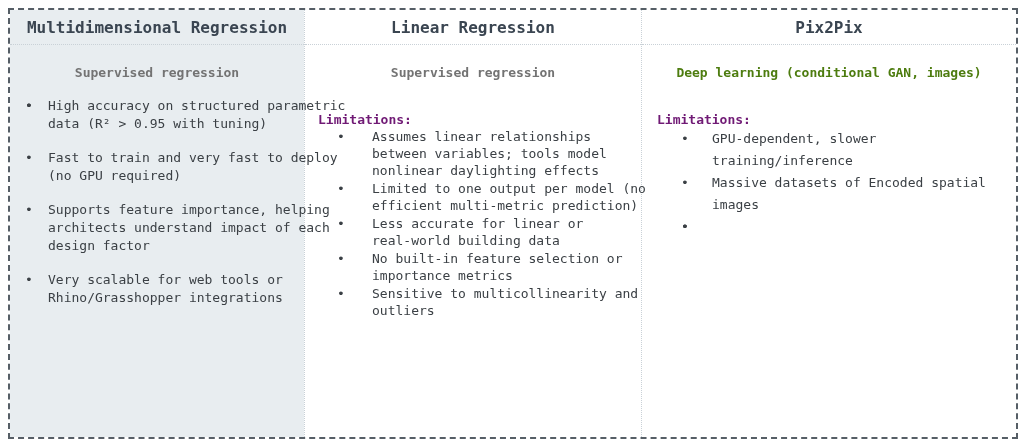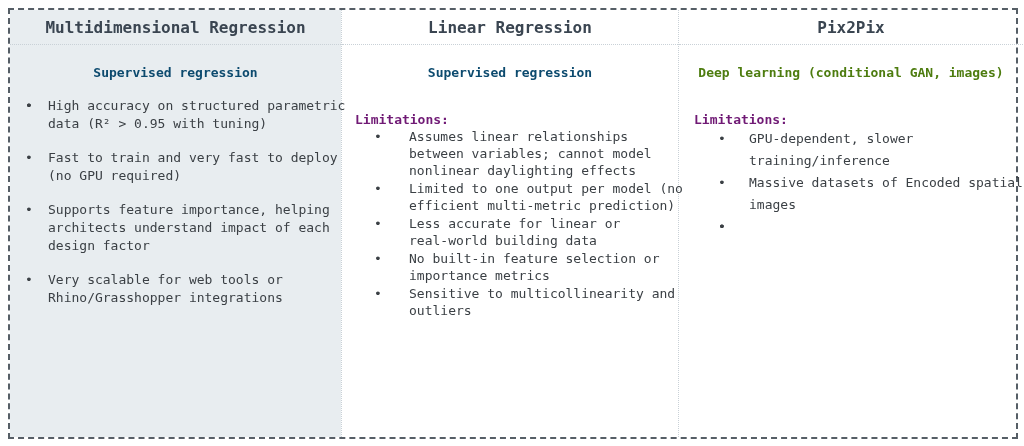--- a/index.html
+++ b/index.html
@@ -14,36 +14,36 @@
     position: absolute;
     left: 8px; top: 8px;
     width: 1010px; height: 431px;
     border: 2px dashed #565e66;
     box-sizing: border-box;
     display: flex;
     background: #ffffff;
   }
   .col { box-sizing: border-box; display: flex; flex-direction: column; }
   .col--shaded { background: #e8edf0; }
-  .col1 { width: 331px; }
+  .col1 { width: 294px; }
   .col2 { width: 337px; border-left: 1px dotted #c9d1d7; }
   .col3 { flex: 1; border-left: 1px dotted #c9d1d7; }
   .col-header {
     flex: 0 0 34px; height: 34px;
     display: flex; align-items: center; justify-content: center;
     border-bottom: 1px dotted #c9d1d7;
     font-size: 16px; font-weight: bold; color: #3a4551;
   }
   .col-body { flex: 1; }
   .subtitle {
     margin-top: 20px;
     text-align: center;
     font-size: 13px; font-weight: bold; line-height: 16px;
   }
-  .subtitle--muted  { color: #0c4a6e; }
+  .subtitle--muted  { color: #737373; }
   .subtitle--strong { color: #4d7c0f; }
   .limitations {
     margin: 31px 0 0 0;
     font-size: 13px; font-weight: bold; line-height: 16px; color: #701a75;
   }
   .col2 .limitations { margin-left: 13px; }
   .col3 .limitations { margin-left: 15px; }
   ul.bullets { list-style: none; margin: 0; padding: 0; font-size: 13px; color: #3b4045; }
   ul.bullets li { position: relative; }
   .bullet-text { white-space: pre; }
@@ -82,21 +82,21 @@
     </div>
   </section>
 
   <section class="col col2">
     <header class="col-header">Linear Regression</header>
     <div class="col-body">
       <div class="subtitle subtitle--muted">Supervised regression</div>
       <div class="limitations">Limitations:</div>
       <ul class="bullets bullets--col2">
         <li><span class="dot">•</span><span class="bullet-text">Assumes linear relationships
-between variables; cannot model
+between variables; tools model
 nonlinear daylighting effects</span></li>
         <li><span class="dot">•</span><span class="bullet-text">Limited to one output per model (no
 efficient multi-metric prediction)</span></li>
         <li><span class="dot">•</span><span class="bullet-text">Less accurate for linear or
 real-world building data</span></li>
         <li><span class="dot">•</span><span class="bullet-text">No built-in feature selection or
 importance metrics</span></li>
         <li><span class="dot">•</span><span class="bullet-text">Sensitive to multicollinearity and
 outliers</span></li>
       </ul>

